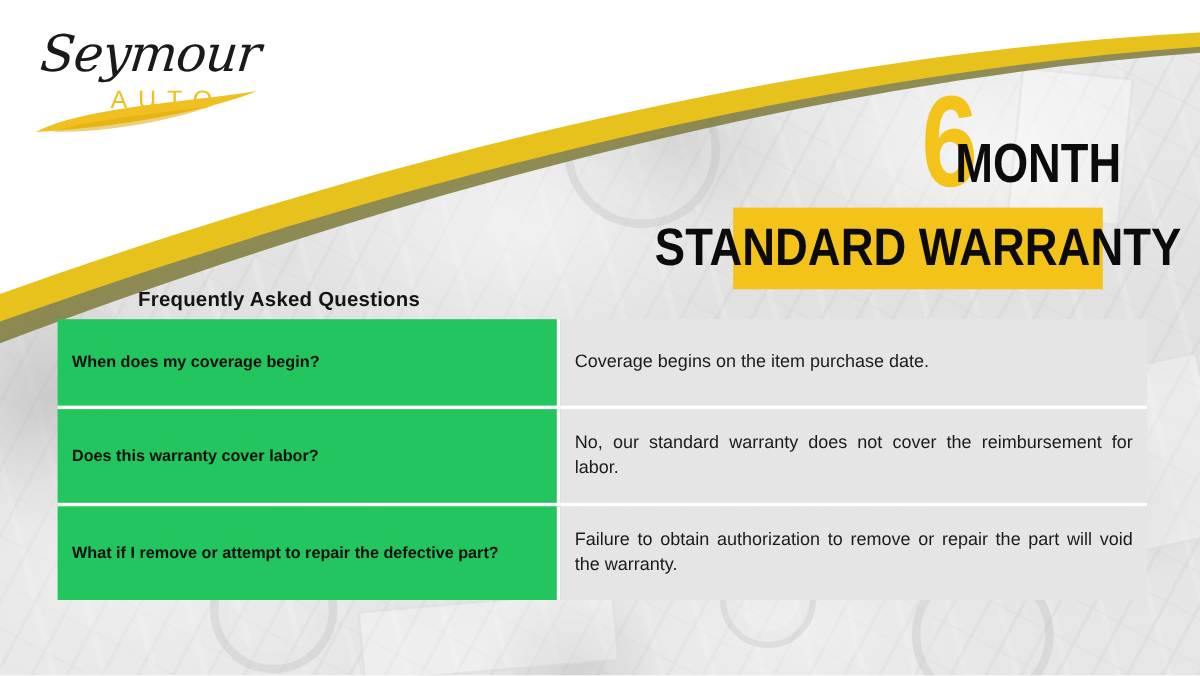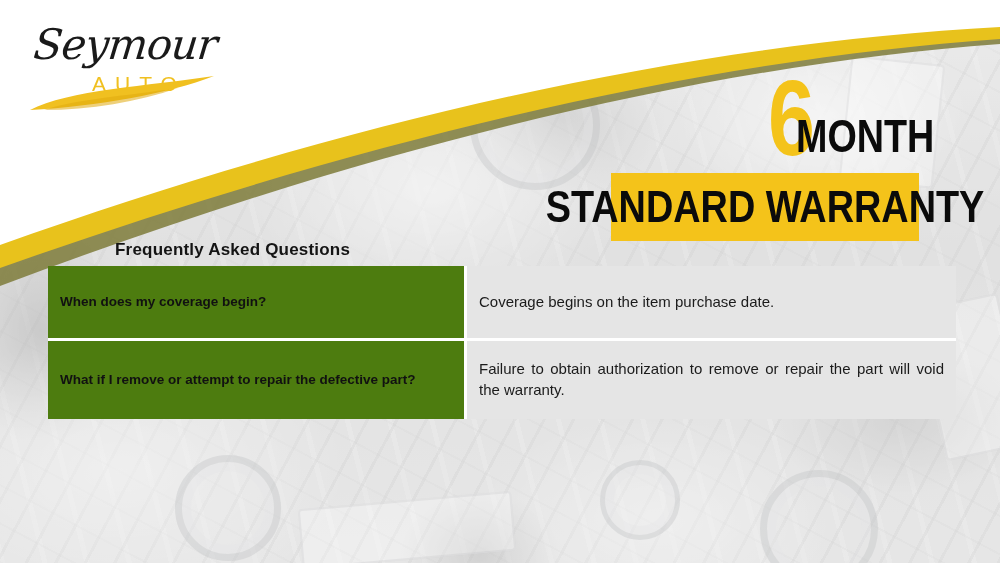--- a/index.html
+++ b/index.html
@@ -187,21 +187,21 @@
     border-collapse: separate;
     border-spacing: 0;
     table-layout: fixed;
   }
   .faq-table td {
     vertical-align: middle;
     padding: 14px 12px 14px 12px;
   }
   .q-cell {
     width: 392px;
-    background: #4d7c0f;
+    background: #22c55e;
     color: #111111;
     font-size: 13.5px;
     font-weight: 700;
     line-height: 1.35;
     border-bottom: 3px solid #ffffff;
     border-right: 3px solid #ffffff;
   }
   .a-cell {
     background: #e5e5e5;
     color: #1b1b1b;
@@ -267,19 +267,23 @@
 
   <div class="faq-heading">Frequently Asked Questions</div>
 
   <table class="faq-table">
     <tbody>
       <tr class="row-h1">
         <td class="q-cell">When does my coverage begin?</td>
         <td class="a-cell">Coverage begins on the item purchase date.</td>
       </tr>
       <tr class="row-h2">
+        <td class="q-cell">Does this warranty cover labor?</td>
+        <td class="a-cell">No, our standard warranty does not cover the reimbursement for labor.</td>
+      </tr>
+      <tr class="row-h2">
         <td class="q-cell">What if I remove or attempt to repair the defective part?</td>
         <td class="a-cell">Failure to obtain authorization to remove or repair the part will void the warranty.</td>
       </tr>
     </tbody>
   </table>
 
 </div>
 
 </body></html>

